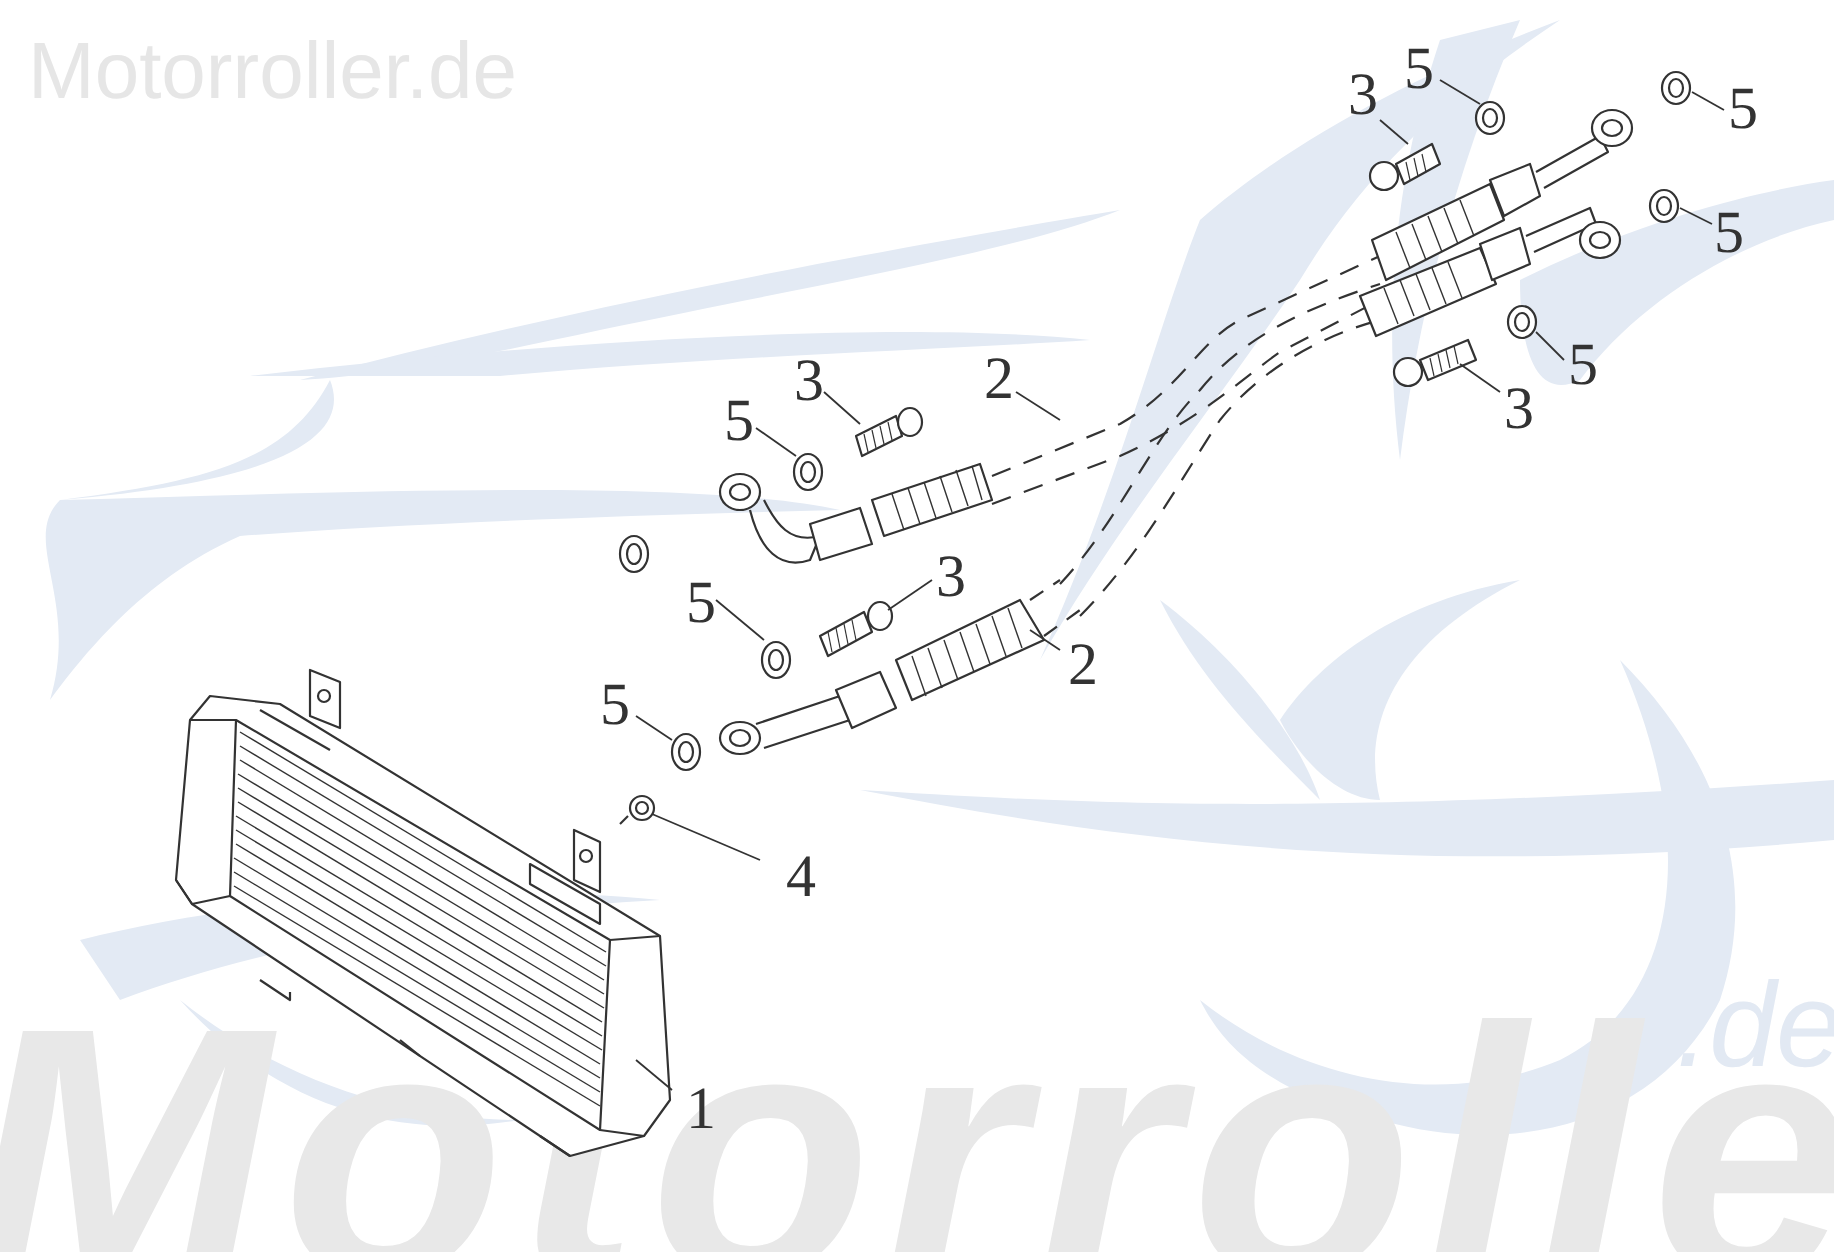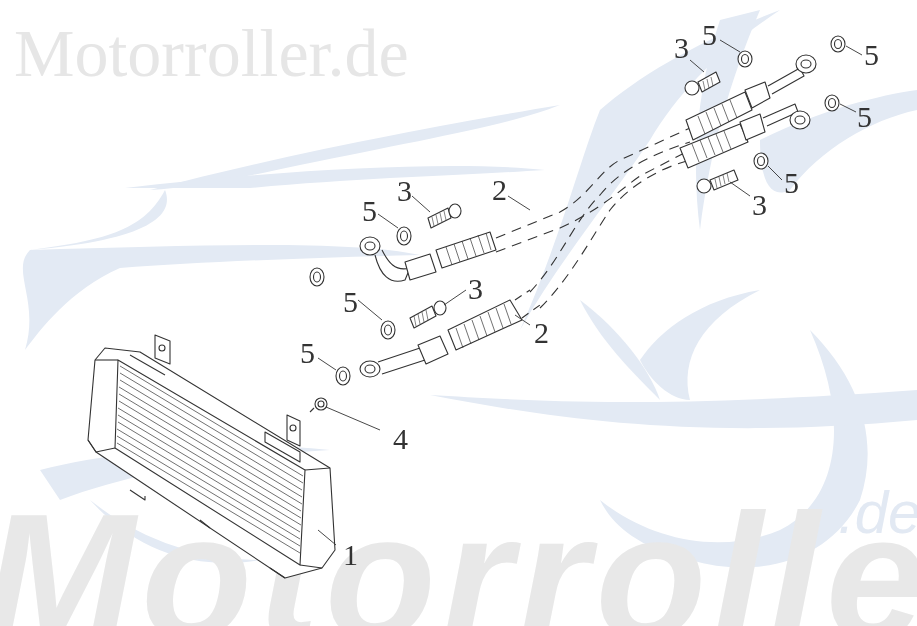--- a/index.html
+++ b/index.html
@@ -1,18 +1,18 @@
 <!DOCTYPE html>
 <html><head>
 <meta charset="utf-8">
 <style>
   html, body { margin: 0; padding: 0; background: #ffffff; }
   body { width: 917px; height: 626px; position: relative; overflow: hidden; font-family: "Liberation Serif", serif; }
   .layer { position: absolute; left: 0; top: 0; width: 917px; height: 626px; }
-  .wm-top { position: absolute; left: 14px; top: 14px; font-family: Liberation Serif, serif; font-size: 68px; color: #e6e6e6; letter-spacing: 0px; }
+  .wm-top { position: absolute; left: 14px; top: 14px; font-family: Liberation Sans, sans-serif; font-size: 40px; color: #e6e6e6; letter-spacing: 0px; }
   .wm-bottom { position: absolute; left: -6px; top: 488px; font-family: "Liberation Sans", sans-serif; font-weight: bold; font-style: italic; font-size: 178px; color: #e8e8e8; letter-spacing: 6px; line-height: 1; transform: scaleX(1.02); }
   .wm-de { position: absolute; left: 838px; top: 478px; font-family: "Liberation Sans", sans-serif; font-style: italic; font-size: 60px; color: #e2e9f3; }
   .callout { position: absolute; font-family: "Liberation Serif", serif; font-size: 30px; color: #333; line-height: 1; }
 </style>
 </head>
 <body>
 
 <svg class="layer" viewBox="0 0 917 626">
   <g fill="#e3eaf4">
     <path d="M150,190 C300,150 470,120 560,105 C510,125 420,140 300,165 C240,178 190,188 150,190 Z"></path>

